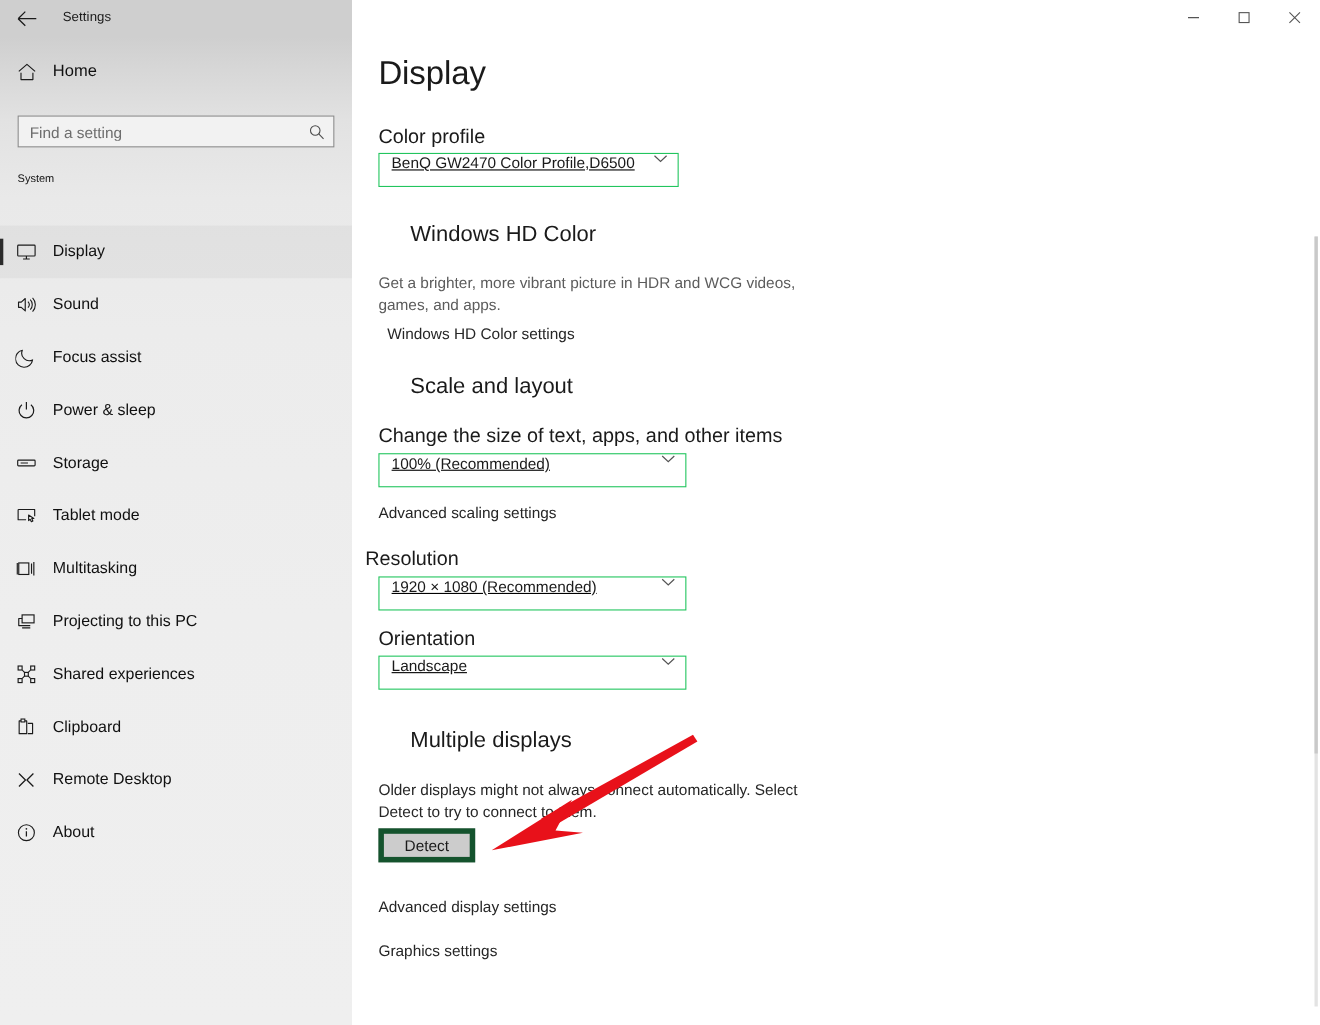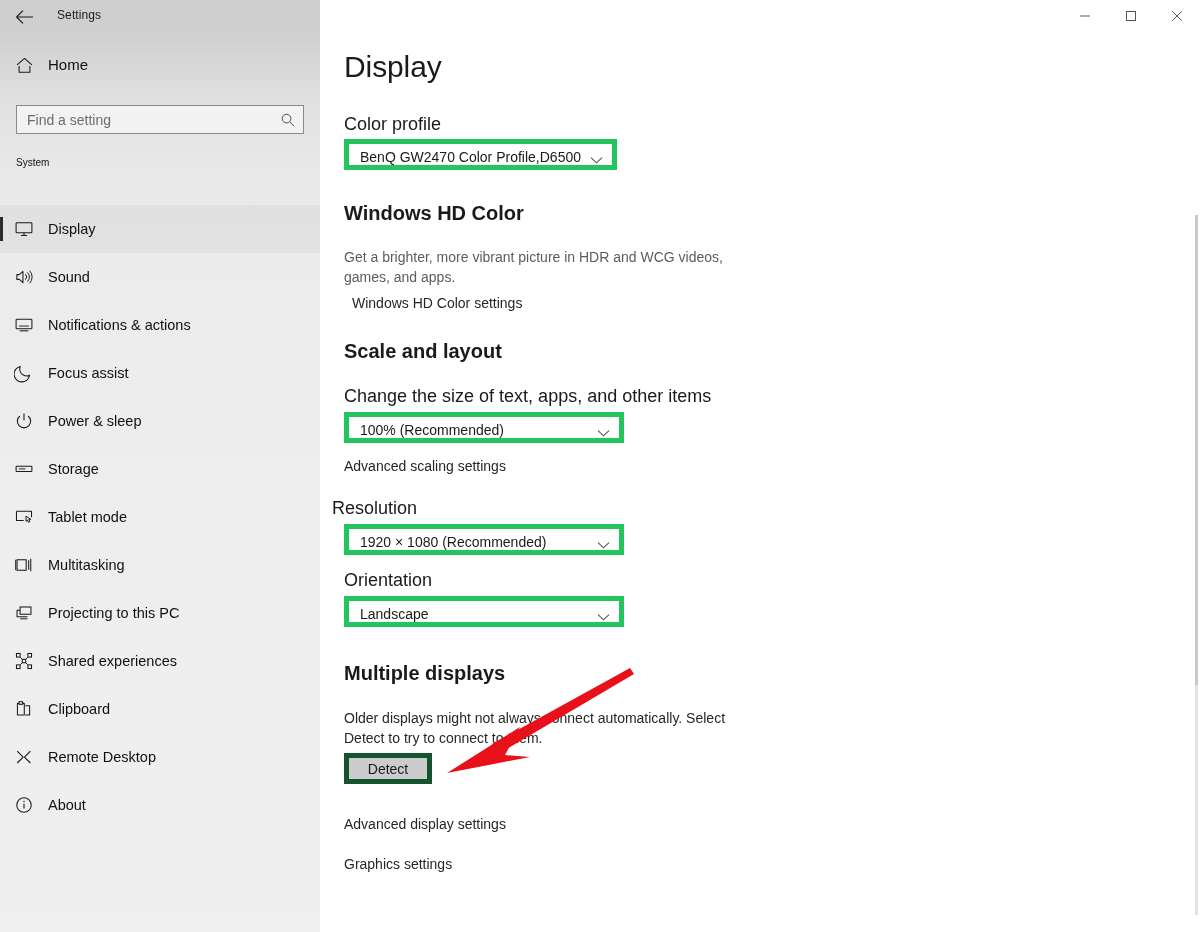--- a/index.html
+++ b/index.html
@@ -129,42 +129,42 @@
     font-size: 30px; font-weight: 400; color: #1a1a1a;
     letter-spacing: -.1px;
   }
 
   .lbl-sm {
     position: absolute;
     font-size: 18px; color: #1a1a1a;
   }
   .sec-head {
     position: absolute;
-    font-size: 20px; font-weight: 700; color: #1a1a1a;
+    font-size: 20px; font-weight: 400; color: #1a1a1a; margin-left: 29px;
   }
   .body-txt {
     position: absolute;
     font-size: 14px; color: #5c5c5c; line-height: 20px;
   }
   .body-dark {
     position: absolute;
     font-size: 14px; color: #262626; line-height: 20px;
   }
   .link {
     position: absolute;
     font-size: 14px; color: #262626;
   }
 
   .combo {
     position: absolute;
     height: 31px;
-    border: 5px solid #22c55e;
+    border: 1px solid #22c55e;
     background: #ffffff;
     box-sizing: border-box;
-    display: flex; align-items: flex-end;
+    display: flex; align-items: flex-start; text-decoration: underline;
   }
   .combo .val {
     font-size: 14px; color: #1a1a1a;
     padding-left: 11px; white-space: nowrap;
   }
   .combo .chev {
     margin-left: auto; padding-right: 9px;
     display: flex; align-items: center;
     color: #555555;
   }
@@ -263,31 +263,20 @@
           <svg width="20" height="20" viewBox="0 0 21 21" fill="none">
             <path d="M3 8h2.6L9.4 4.6v11.8L5.6 13H3z" stroke="#1b1b1b" stroke-width="1.1" stroke-linejoin="round"></path>
             <path d="M12 7.6a4.3 4.3 0 010 5.8" stroke="#1b1b1b" stroke-width="1.05"></path>
             <path d="M14.2 5.7a7 7 0 010 9.6" stroke="#1b1b1b" stroke-width="1.05"></path>
             <path d="M16.4 3.9a9.6 9.6 0 010 13.2" stroke="#1b1b1b" stroke-width="1.05"></path>
           </svg>
         </span>
         <span class="lbl">Sound</span>
       </div>
 
-      <div class="nav-item">
-
-        <span class="ico">
-          <svg width="20" height="20" viewBox="0 0 21 21" fill="none">
-            <rect x="2.2" y="4.4" width="16.6" height="10" rx="0.8" stroke="#1b1b1b" stroke-width="1.1"></rect>
-            <path d="M6 16.6h9" stroke="#1b1b1b" stroke-width="1.1"></path>
-            <path d="M5.3 11.6h10.4" stroke="#1b1b1b" stroke-width="1"></path>
-          </svg>
-        </span>
-        <span class="lbl">Notifications &amp; actions</span>
-      </div>
 
       <div class="nav-item">
 
         <span class="ico">
           <svg width="20" height="20" viewBox="0 0 21 21" fill="none">
             <path d="M16.4 12.8A7.2 7.2 0 016.6 3.6a8.2 8.2 0 109.8 9.2z" stroke="#1b1b1b" stroke-width="1.1" stroke-linejoin="round"></path>
           </svg>
         </span>
         <span class="lbl">Focus assist</span>
       </div>

